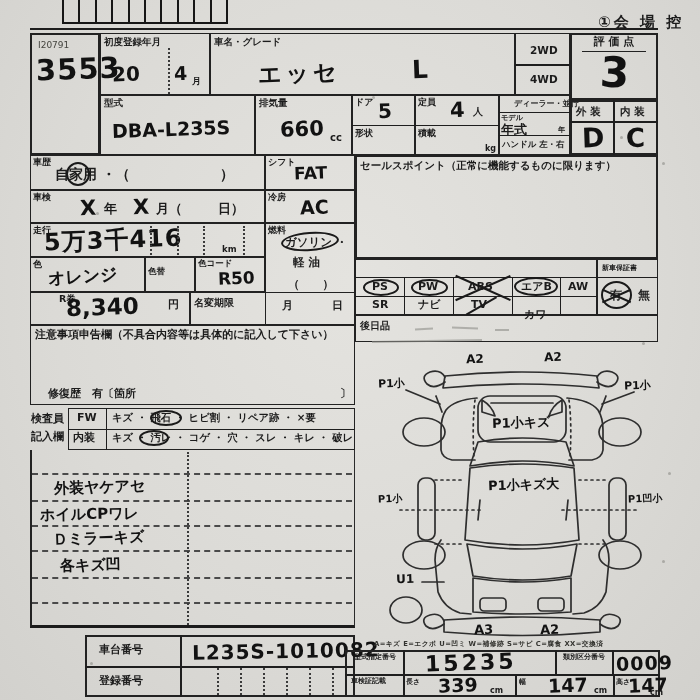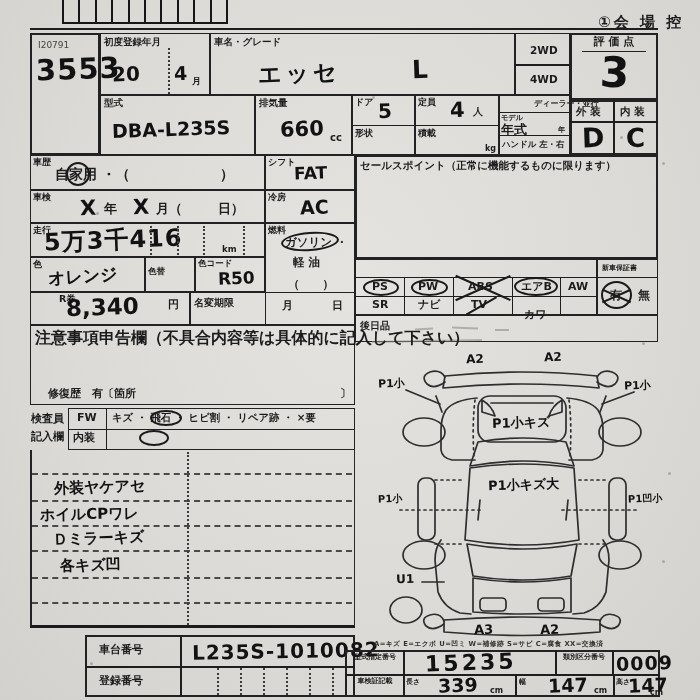--- a/index.html
+++ b/index.html
@@ -88,21 +88,21 @@
 
   <div class="bx" style="left:415px; top:95px; width:84px; height:60px;"></div>
   <div class="hline" style="left:415px; top:125px; width:84px; height:1.3px;"></div>
   <div class="lb" style="left:418px; top:97px; font-size:9px;">定員</div>
   <div class="hw" style="left:450px; top:98px; font-size:21px;">4</div>
   <div class="lb" style="left:473px; top:106px; font-size:10px;">人</div>
   <div class="lb" style="left:418px; top:128px; font-size:9px;">積載</div>
   <div class="lb" style="left:485px; top:144px; font-size:8px;">kg</div>
 
   <div class="bx" style="left:499px; top:95px; width:71px; height:60px;"></div>
-  <div class="lb" style="left:501px; top:99px; font-size:8px;padding-left:33px;">ディーラー・並行</div>
+  <div class="lb" style="left:481px; top:99px; font-size:8px;padding-left:33px;">ディーラー・並行</div>
   <div class="hline" style="left:499px; top:112px; width:71px; height:1.2px;"></div>
   <div class="lb" style="left:501px; top:114px; font-size:7.2px;">モデル</div>
   <div class="lb" style="left:501px; top:123px; font-size:13px;">年式</div>
   <div class="lb" style="left:558px; top:126px; font-size:7.2px;">年</div>
   <div class="hline" style="left:499px; top:135px; width:71px; height:1.2px;"></div>
   <div class="lb" style="left:502px; top:140px; font-size:8.4px;">ハンドル 左・右</div>
 
   <div class="bx thick" style="left:570px; top:100px; width:88px; height:55px;"></div>
   <div class="hline" style="left:570px; top:121px; width:88px; height:1.5px;"></div>
   <div class="hline" style="left:613px; top:100px; width:1.5px; height:55px;"></div>
@@ -204,32 +204,33 @@
   <div class="cm xm" style="left:601px; top:281px; width:31px; height:28px;"></div>
 
   <div class="bx" style="left:355px; top:315px; width:303px; height:27px;"></div>
   <div class="lb" style="left:360px; top:320px; font-size:10px;">後日品</div>
   <div class="scrib" style="left:415px; top:328px; width:18px; transform:rotate(-3deg);"></div>
   <div class="scrib" style="left:452px; top:327px; width:26px; transform:rotate(2deg);"></div>
   <div class="scrib" style="left:495px; top:329px; width:14px;"></div>
   <div class="scrib" style="left:372px; top:340px; width:110px; transform:rotate(-1deg);"></div>
 
   <div class="bx" style="left:30px; top:325px; width:325px; height:80px;"></div>
-  <div class="lb" style="left:35px; top:329px; font-size:16px;">注意事項申告欄（不具合内容等は具体的に記入して下さい）</div>
+  <div class="lb" style="left:35px; top:329px; font-size:11px;">注意事項申告欄（不具合内容等は具体的に記入して下さい）</div>
   <div class="lb" style="left:48px; top:388px; font-size:11px;">修復歴　有〔箇所</div>
   <div class="lb" style="left:340px; top:388px; font-size:11px;">〕</div>
 
   <div class="lb" style="left:31px; top:413px; font-size:11px;">検査員</div>
   <div class="lb" style="left:31px; top:431px; font-size:11px;">記入欄</div>
   <div class="bx" style="left:68px; top:408px; width:287px; height:42px;"></div>
   <div class="hline" style="left:68px; top:429px; width:287px; height:1.3px;"></div>
   <div class="hline" style="left:106px; top:408px; width:1.3px; height:42px;"></div>
   <div class="lb" style="left:77px; top:412px; font-size:11px;">FW</div>
   <div class="lb" style="left:112px; top:412px; font-size:10.3px;">キズ ・ 飛石 ・ ヒビ割 ・ リペア跡 ・ ×要</div>
   <div class="lb" style="left:73px; top:432px; font-size:11px;">内装</div>
+  <div class="lb" style="left:112px; top:432px; font-size:10.3px;">キズ ・ 汚レ ・ コゲ ・ 穴 ・ スレ ・ キレ ・ 破レ</div>
   <div class="cm" style="left:150px; top:410px; width:32px; height:16px;"></div>
   <div class="cm" style="left:139px; top:430px; width:30px; height:16px;"></div>
 
   <div class="ab" style="left:30px; top:450px; width:325px; height:178px; border-left:2.5px solid #222; border-right:1.5px solid #2a2a2a; border-bottom:3px solid #1b1b1b;"></div>
   <div class="doth" style="left:32px; top:473px; width:320px;"></div>
   <div class="doth" style="left:32px; top:500px; width:320px;"></div>
   <div class="doth" style="left:32px; top:525px; width:320px;"></div>
   <div class="doth" style="left:32px; top:550px; width:320px;"></div>
   <div class="doth" style="left:32px; top:577px; width:320px;"></div>
   <div class="doth" style="left:32px; top:602px; width:320px;"></div>
@@ -318,21 +319,21 @@
   <div class="hline" style="left:345px; top:674px; width:315px; height:1.5px;"></div>
   <div class="hline" style="left:403px; top:650px; width:1.5px; height:47px;"></div>
   <div class="hline" style="left:555px; top:650px; width:1.5px; height:24px;"></div>
   <div class="hline" style="left:612px; top:650px; width:1.5px; height:24px;"></div>
   <div class="hline" style="left:515px; top:674px; width:1.5px; height:23px;"></div>
   <div class="hline" style="left:613px; top:674px; width:1.5px; height:23px;"></div>
   <div class="lb" style="left:349px; top:653px; font-size:7px; white-space:normal; width:52px; text-align:center;">型式指定番号</div>
   <div class="hw" style="left:425px; top:650px; font-size:22px; letter-spacing:3px;">15235</div>
   <div class="lb" style="left:558px; top:653px; font-size:7px; white-space:normal; width:52px; text-align:center;">類別区分番号</div>
   <div class="hw" style="left:616px; top:652px; font-size:19px; letter-spacing:1px;">0009</div>
-  <div class="lb" style="left:351px; top:677px; font-size:7px; white-space:normal; width:48px; text-align:center;">車検証記載</div>
+  <div class="lb" style="left:351px; top:677px; font-size:7px; white-space:normal; width:48px; ">車検証記載</div>
   <div class="lb" style="left:406px; top:678px; font-size:7px;">長さ</div>
   <div class="hw" style="left:438px; top:674px; font-size:19px;">339</div>
   <div class="lb" style="left:490px; top:686px; font-size:8px;">cm</div>
   <div class="lb" style="left:519px; top:678px; font-size:7px;">幅</div>
   <div class="hw" style="left:548px; top:674px; font-size:19px;">147</div>
   <div class="lb" style="left:594px; top:686px; font-size:8px;">cm</div>
   <div class="lb" style="left:616px; top:678px; font-size:7px;">高さ</div>
   <div class="hw" style="left:628px; top:674px; font-size:19px;">147</div>
   <div class="lb" style="left:650px; top:688px; font-size:8px;">cm</div>
 

